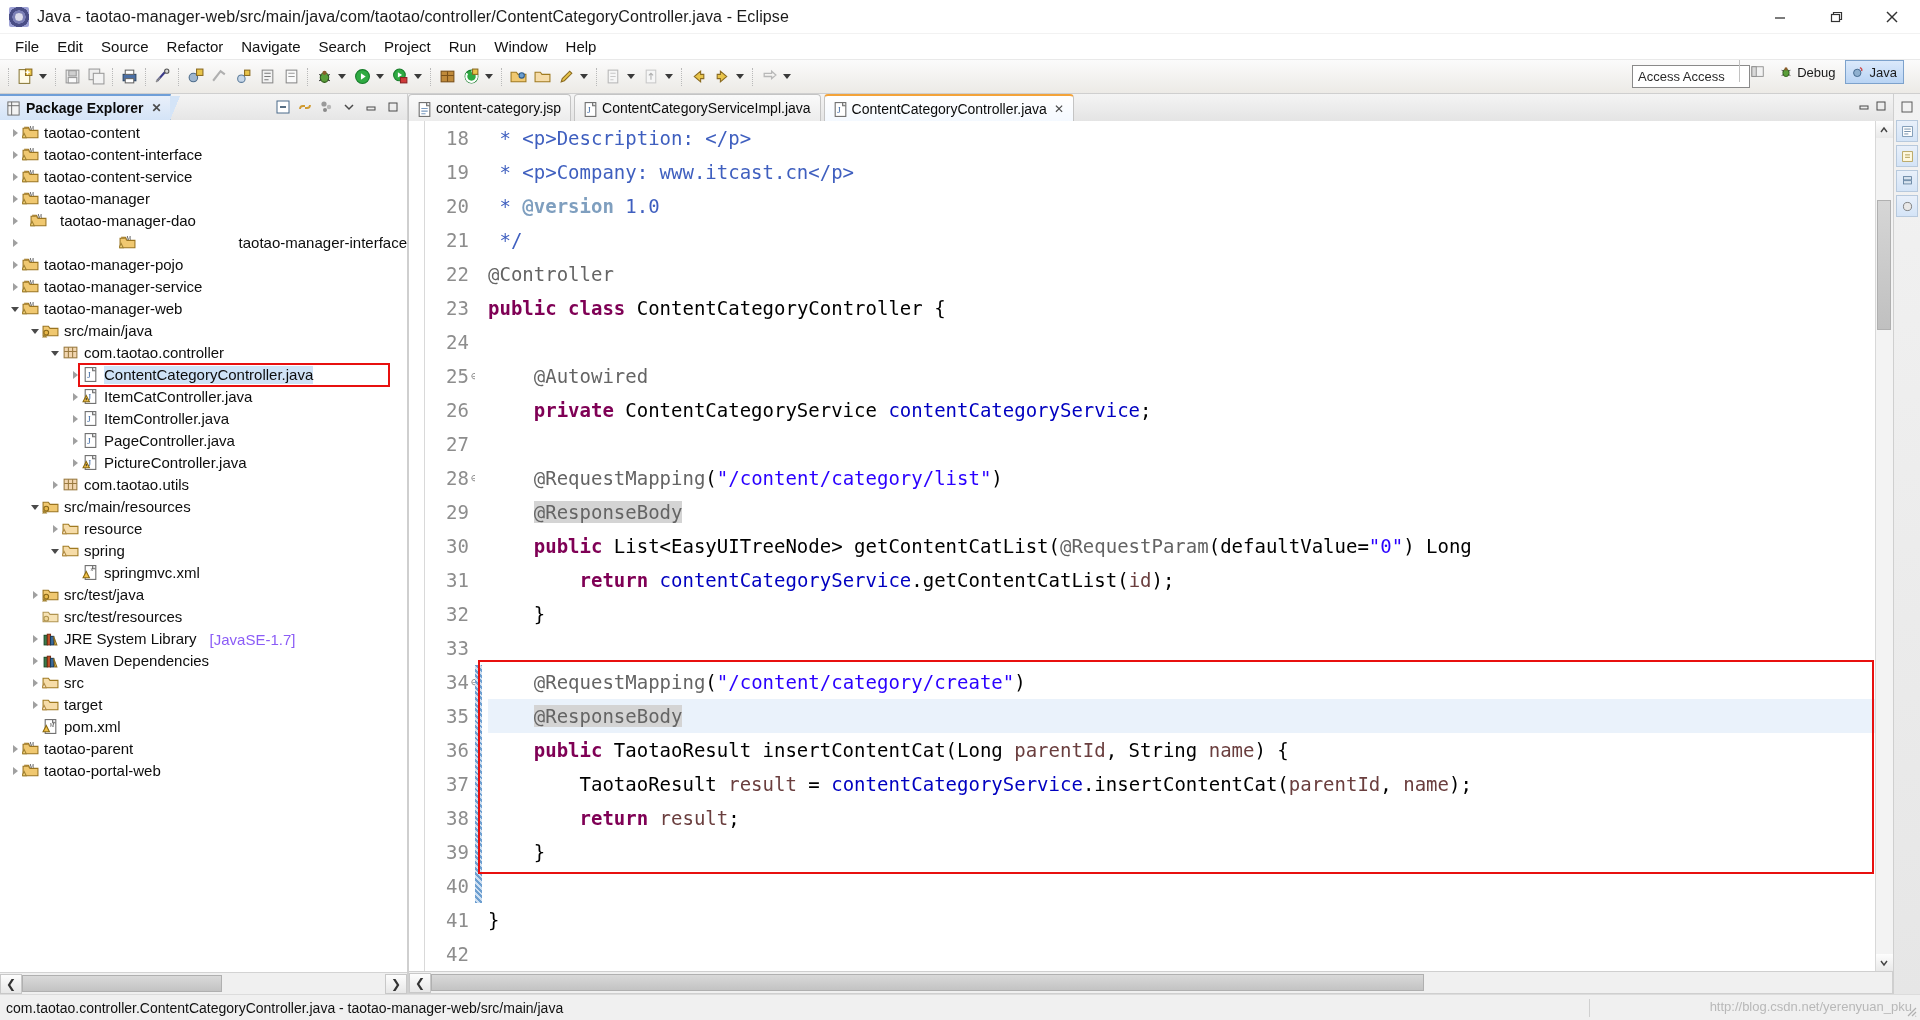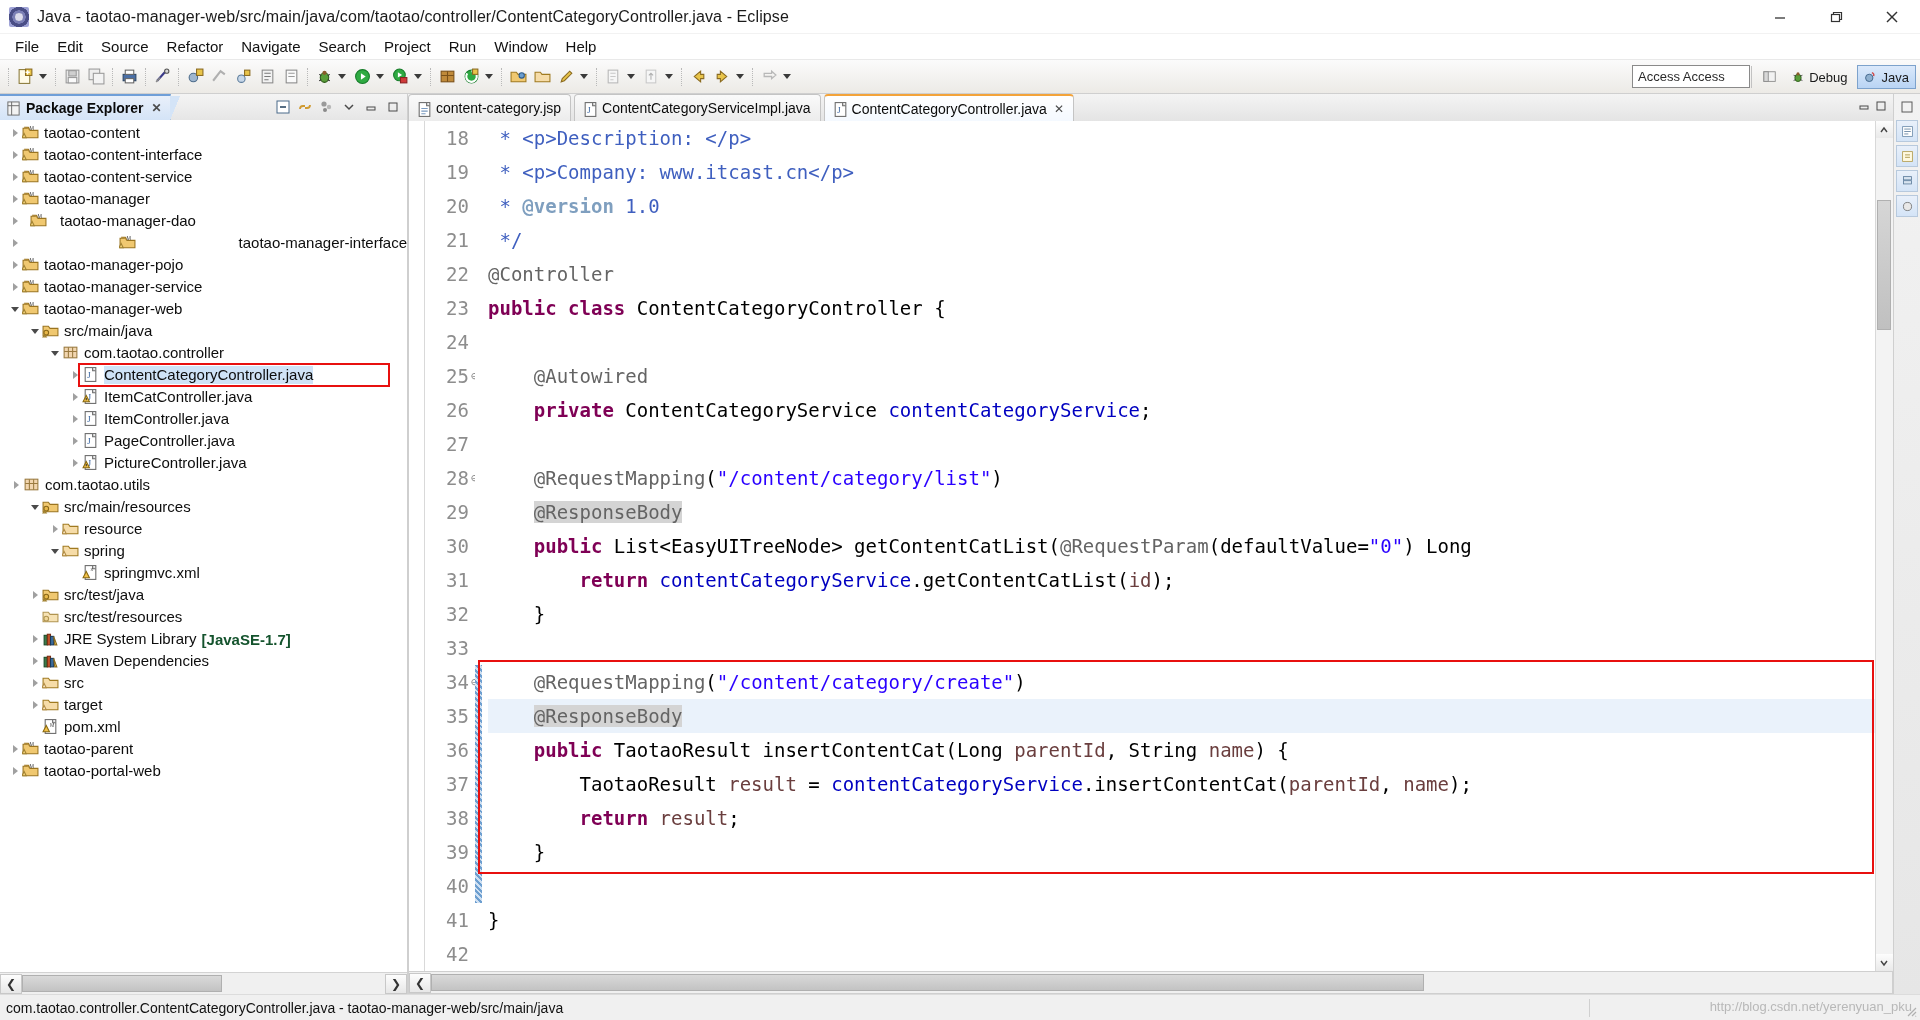--- a/index.html
+++ b/index.html
@@ -95,22 +95,22 @@
   .quick-access {
     position: absolute; right: 170px; top: 5px;
     width: 118px; height: 23px;
     border: 1px solid #8a8a8a;
     background: #fff;
     display: flex; align-items: center;
     padding-left: 5px;
     font-size: 13px; color: #2a2a2a;
   }
   .perspective-bar {
-    position: absolute; right: 0; top: 0; height: 34px;
-    display: flex; align-items: center; gap: 2px; padding-right: 4px;
+    position: absolute; right: 12px; top: 0; height: 34px;
+    display: flex; align-items: flex-start; gap: 2px; padding-right: 4px;
   }
   .persp-sep { width: 1px; height: 22px; background: #c2c2c2; margin: 0 4px; }
   .persp-btn {
     height: 24px; display: flex; align-items: center; gap: 4px;
     padding: 0 6px; font-size: 13px; color: #1a1a1a;
     border: 1px solid transparent;
   }
   .persp-btn.active {
     background: linear-gradient(#dbe9fb,#b9d4f4);
     border: 1px solid #7da2cc;
@@ -177,21 +177,21 @@
     border-top:4px solid transparent; border-bottom:4px solid transparent;
     border-left:5px solid #a0a0a0;
   }
   .twist.expanded::after{
     content:""; width:0;height:0;
     border-left:4px solid transparent; border-right:4px solid transparent;
     border-top:5px solid #4a4a4a;
   }
   .trow .ticon { width: 18px; height: 18px; margin-right: 4px; flex:0 0 18px; display:block; }
   .trow .tlabel { font-size: 15px; line-height: 18px; }
-  .trow .tsuffix { font-size: 15px; color: #14532d; margin-left: 5px; font-weight: bold; }
+  .trow .tsuffix { font-size: 15px; color: #8b5cf6; margin-left: 13px; }
   .trow.selected .tlabel {
     background: #cfe3f7;
   }
   .redbox-file {
     position: absolute;
     border: 2px solid #e8100f;
     pointer-events: none;
   }
   .h-scroll {
     height: 22px; min-height: 22px;
@@ -779,21 +779,21 @@
             <span class="twist collapsed"></span>
             <span class="ticon"><svg width="17" height="17" viewBox="0 0 16 16">
                 <rect x="3" y="1.5" width="10" height="13" fill="#ffffff" stroke="#6a6a6a"></rect>
                 <path d="M10 1.5 v3 h3" fill="#ddd" stroke="#6a6a6a"></path>
                 <text x="5.5" y="11" font-size="8" font-family="serif" fill="#2a5a9a">J</text>
                 <path d="M1 13 L4 7 L7 13 Z" fill="#f2c14a" stroke="#8a6a10"></path>
                 <path d="M4 9.5v2" stroke="#333"></path>
               </svg></span>
             <span class="tlabel">PictureController.java</span>
           </div>
-          <div class="trow" style=" margin-left: 9px;">
+          <div class="trow" style="padding-left: 48px;">
             <span class="twist collapsed"></span>
             <span class="ticon"><svg width="17" height="17" viewBox="0 0 16 16">
                 <rect x="2" y="3" width="12" height="10" fill="#f2d6b0" stroke="#9a7a40"></rect>
                 <path d="M2 7h12M6 3v10M10 3v10" stroke="#9a7a40"></path>
               </svg></span>
             <span class="tlabel">com.taotao.utils</span>
           </div>
           <div class="trow" style="padding-left: 28px;">
             <span class="twist expanded"></span>
             <span class="ticon"><svg width="17" height="17" viewBox="0 0 16 16">

